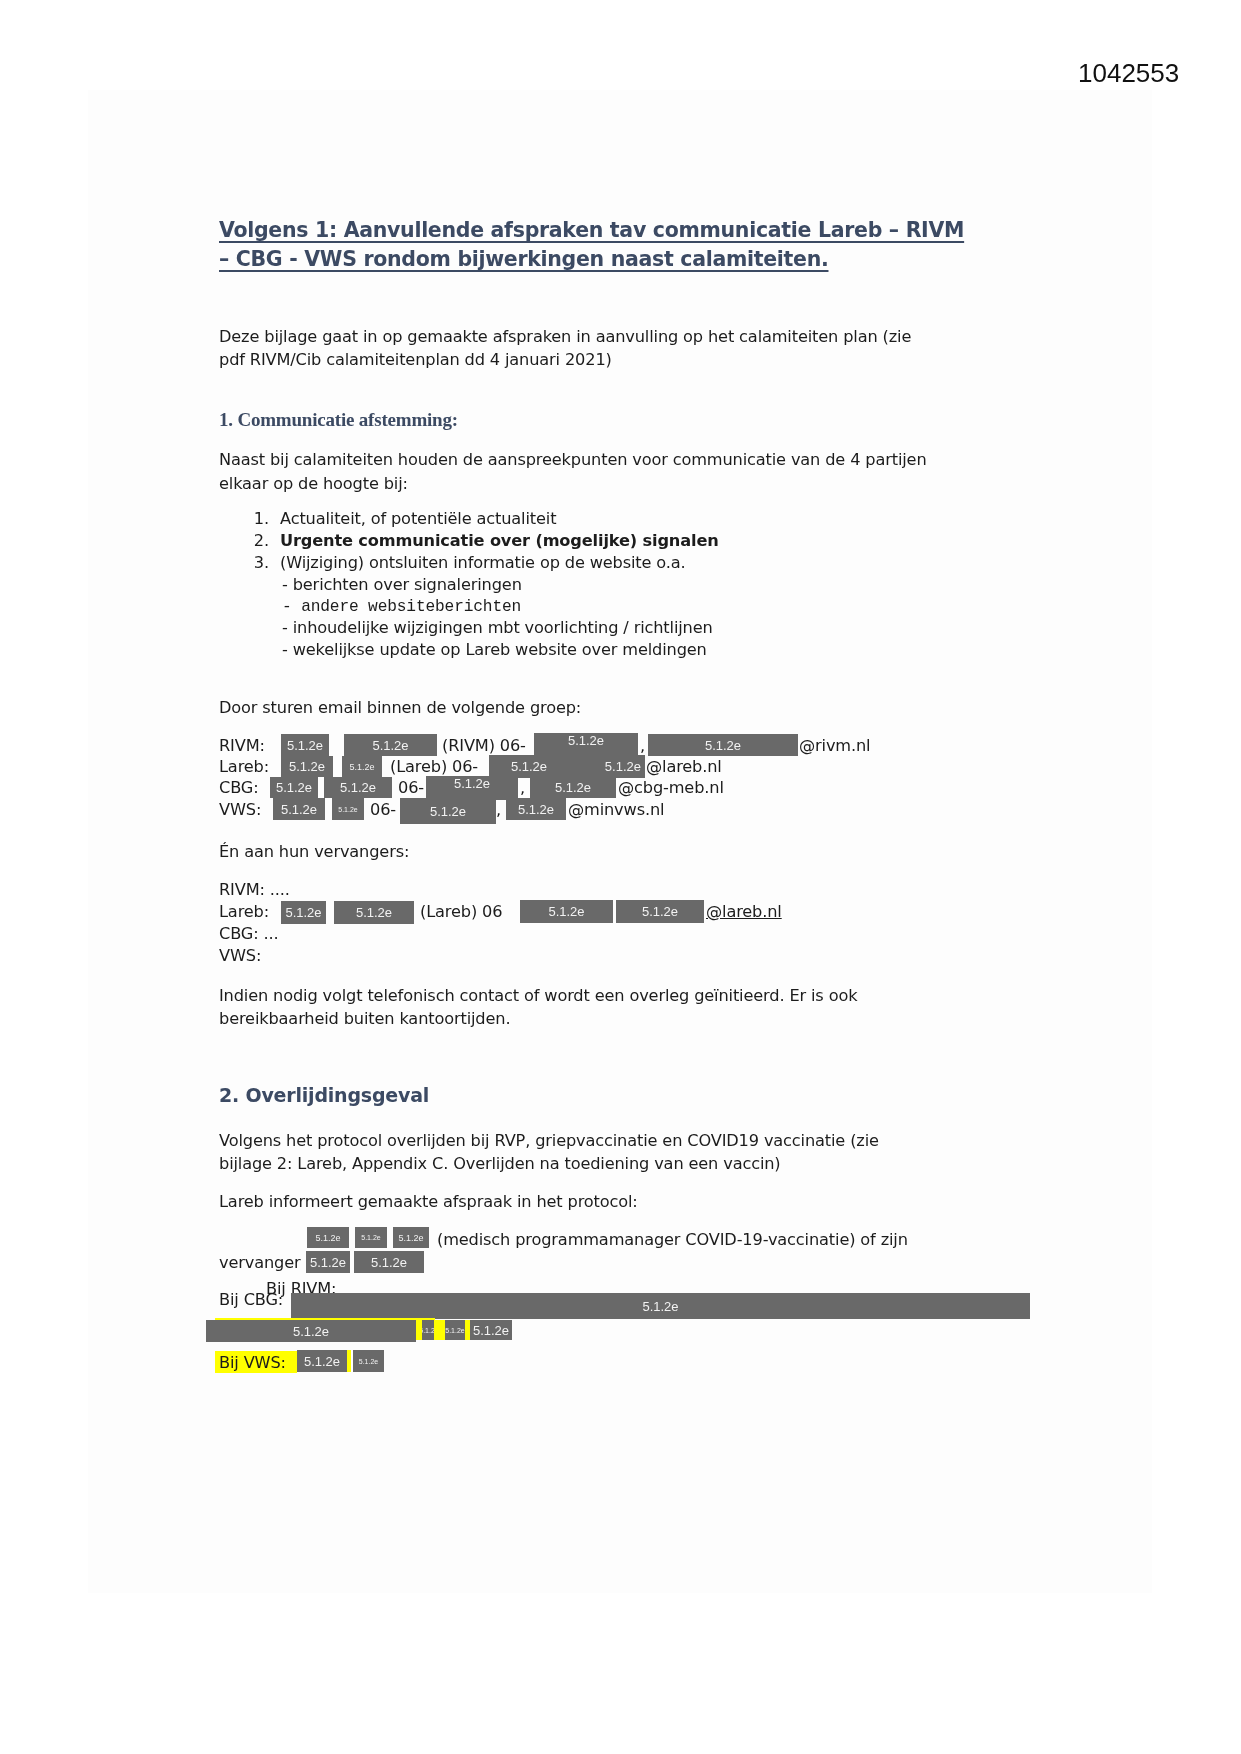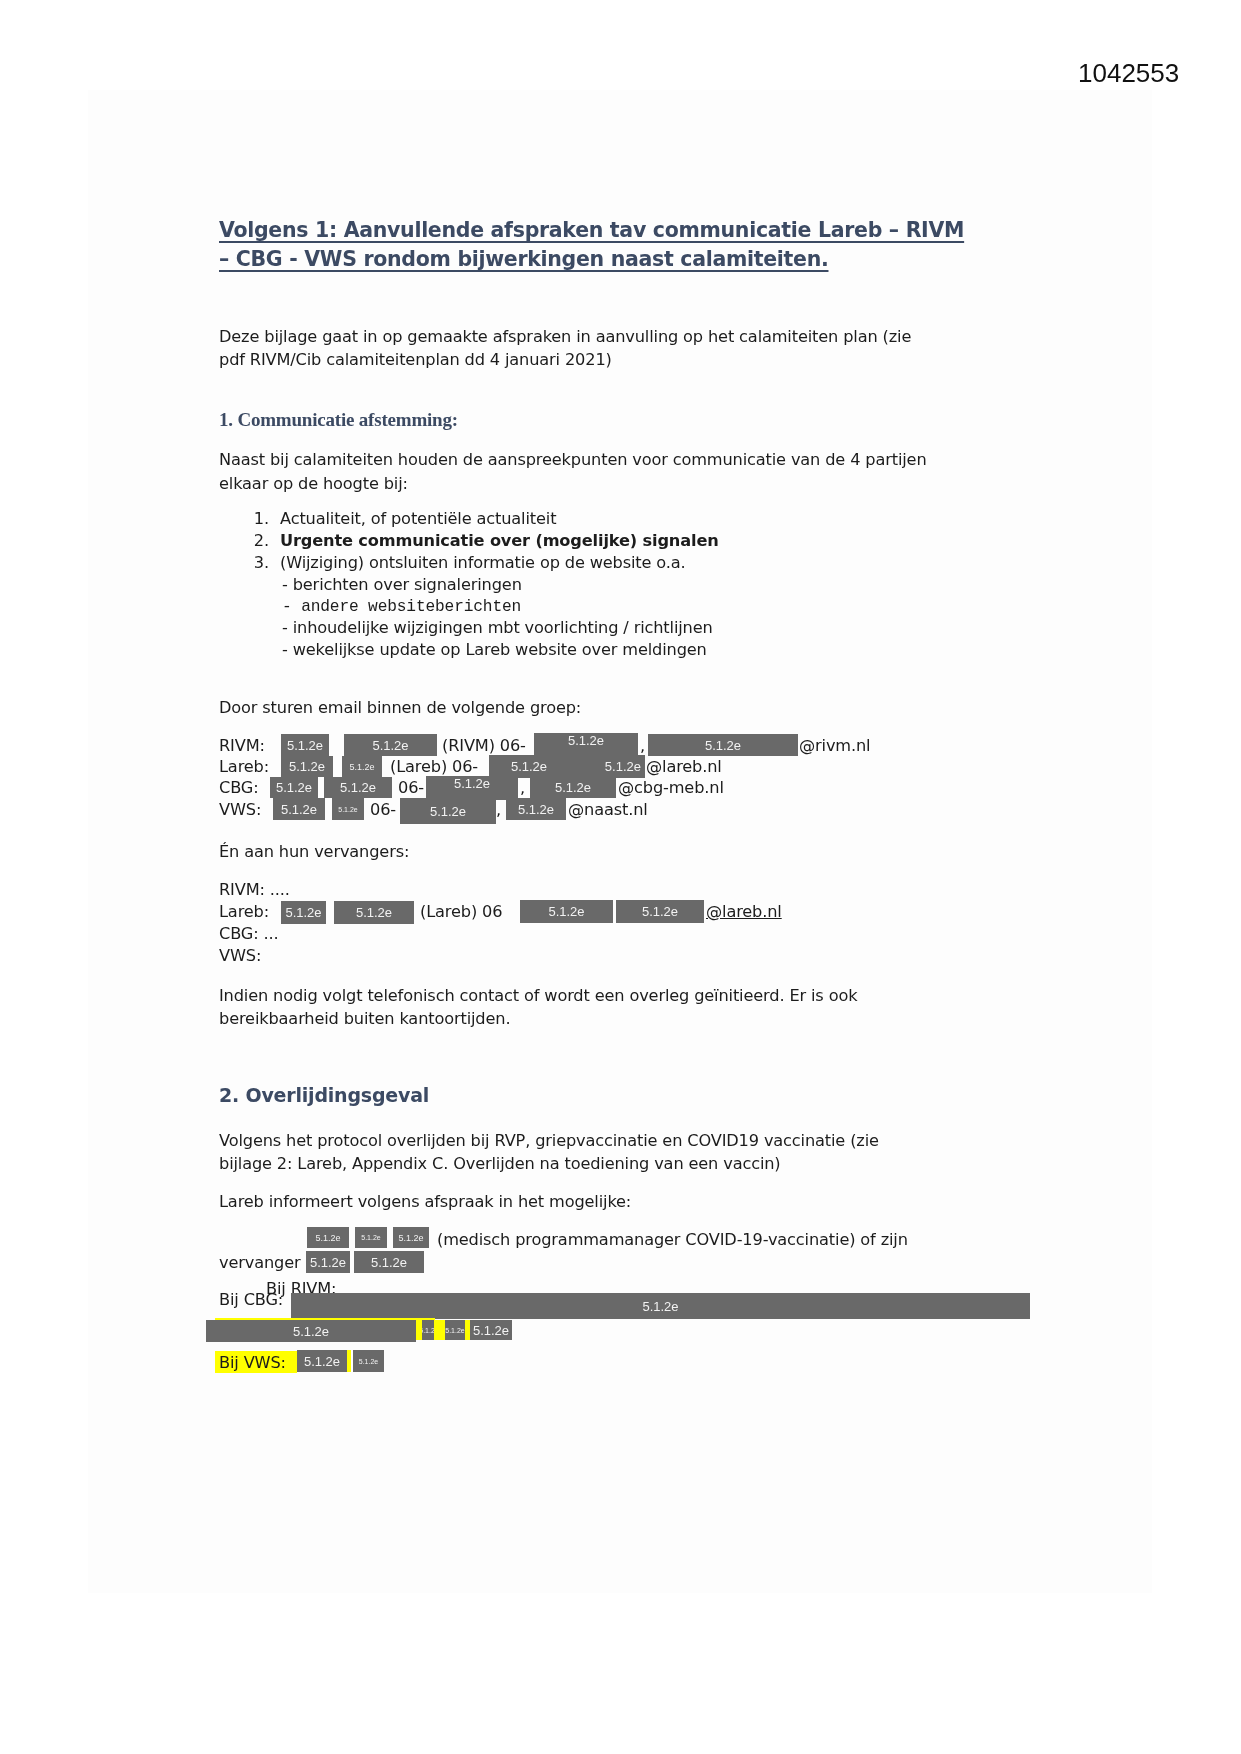--- a/index.html
+++ b/index.html
@@ -107,21 +107,21 @@
 </div>
 
 <div>
   <div class="abs body-text" style="top:799px;">VWS:</div>
   <div class="red" style="left:273px; top:798px; width:52px; height:22px;">5.1.2e</div>
   <div class="red xs" style="left:332px; top:798px; width:32px; height:22px;">5.1.2e</div>
   <div class="abs body-text" style="top:799px; left:370px;">06-</div>
   <div class="red" style="left:400px; top:798px; width:96px; height:26px;">5.1.2e</div>
   <div class="abs body-text" style="top:799px; left:496px;">,</div>
   <div class="red" style="left:506px; top:798px; width:60px; height:22px;">5.1.2e</div>
-  <div class="abs body-text" style="top:799px; left:568px;">@naast.nl</div>
+  <div class="abs body-text" style="top:799px; left:568px;">@minvws.nl</div>
 </div>
 
 <div class="abs body-text" style="top:841px;">Én aan hun vervangers:</div>
 
 <div class="abs body-text" style="top:879px;">RIVM: ....</div>
 <div>
   <div class="abs body-text" style="top:901px;">Lareb:</div>
   <div class="red" style="left:281px; top:901px; width:45px; height:23px;">5.1.2e</div>
   <div class="red" style="left:334px; top:901px; width:80px; height:23px;">5.1.2e</div>
   <div class="abs body-text" style="top:901px; left:420px;">(Lareb) 06</div>
@@ -131,21 +131,21 @@
 </div>
 <div class="abs body-text" style="top:923px;">CBG: ...</div>
 <div class="abs body-text" style="top:945px;">VWS:</div>
 
 <div class="abs body-text" style="top:985px;">Indien nodig volgt telefonisch contact of wordt een overleg geïnitieerd. Er is ook</div>
 <div class="abs body-text" style="top:1008px;">bereikbaarheid buiten kantoortijden.</div>
 
 <div class="abs h2" style="top:1084px;">2. Overlijdingsgeval</div>
 <div class="abs body-text" style="top:1130px;">Volgens het protocol overlijden bij RVP, griepvaccinatie en COVID19 vaccinatie (zie</div>
 <div class="abs body-text" style="top:1153px;">bijlage 2: Lareb, Appendix C. Overlijden na toediening van een vaccin)</div>
-<div class="abs body-text" style="top:1191px;">Lareb informeert volgens afspraak in het mogelijke:</div>
+<div class="abs body-text" style="top:1191px;">Lareb informeert gemaakte afspraak in het protocol:</div>
 
 <div>
   <div class="abs body-text" style="top:1278px;margin-left:47px;">Bij RIVM:</div>
   <div class="red sm" style="left:307px; top:1227px; width:42px; height:21px;">5.1.2e</div>
   <div class="red xs" style="left:355px; top:1227px; width:32px; height:21px;">5.1.2e</div>
   <div class="red sm" style="left:393px; top:1227px; width:36px; height:21px;">5.1.2e</div>
   <div class="abs body-text" style="top:1229px; left:437px;">(medisch programmamanager COVID-19-vaccinatie) of zijn</div>
 </div>
 <div>
   <div class="abs body-text" style="top:1252px;">vervanger</div>

